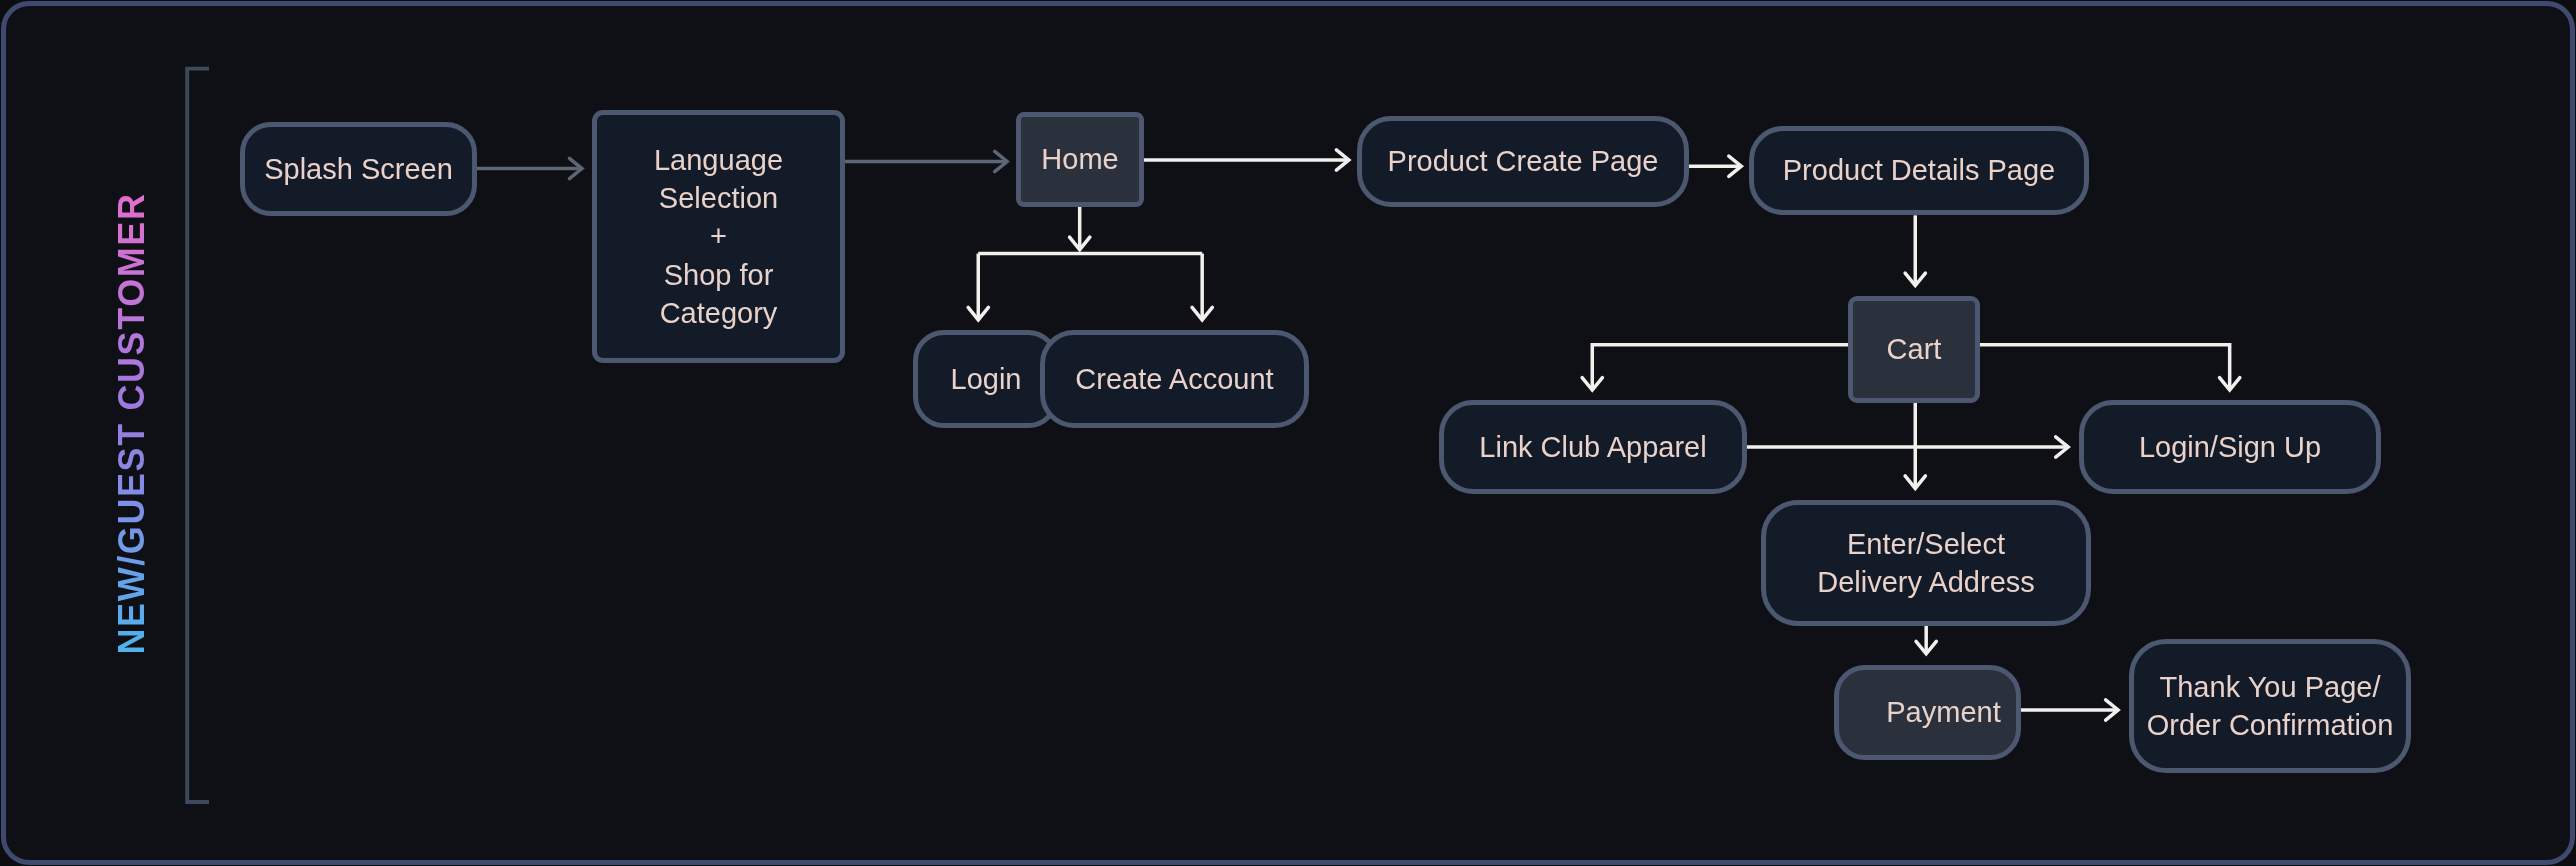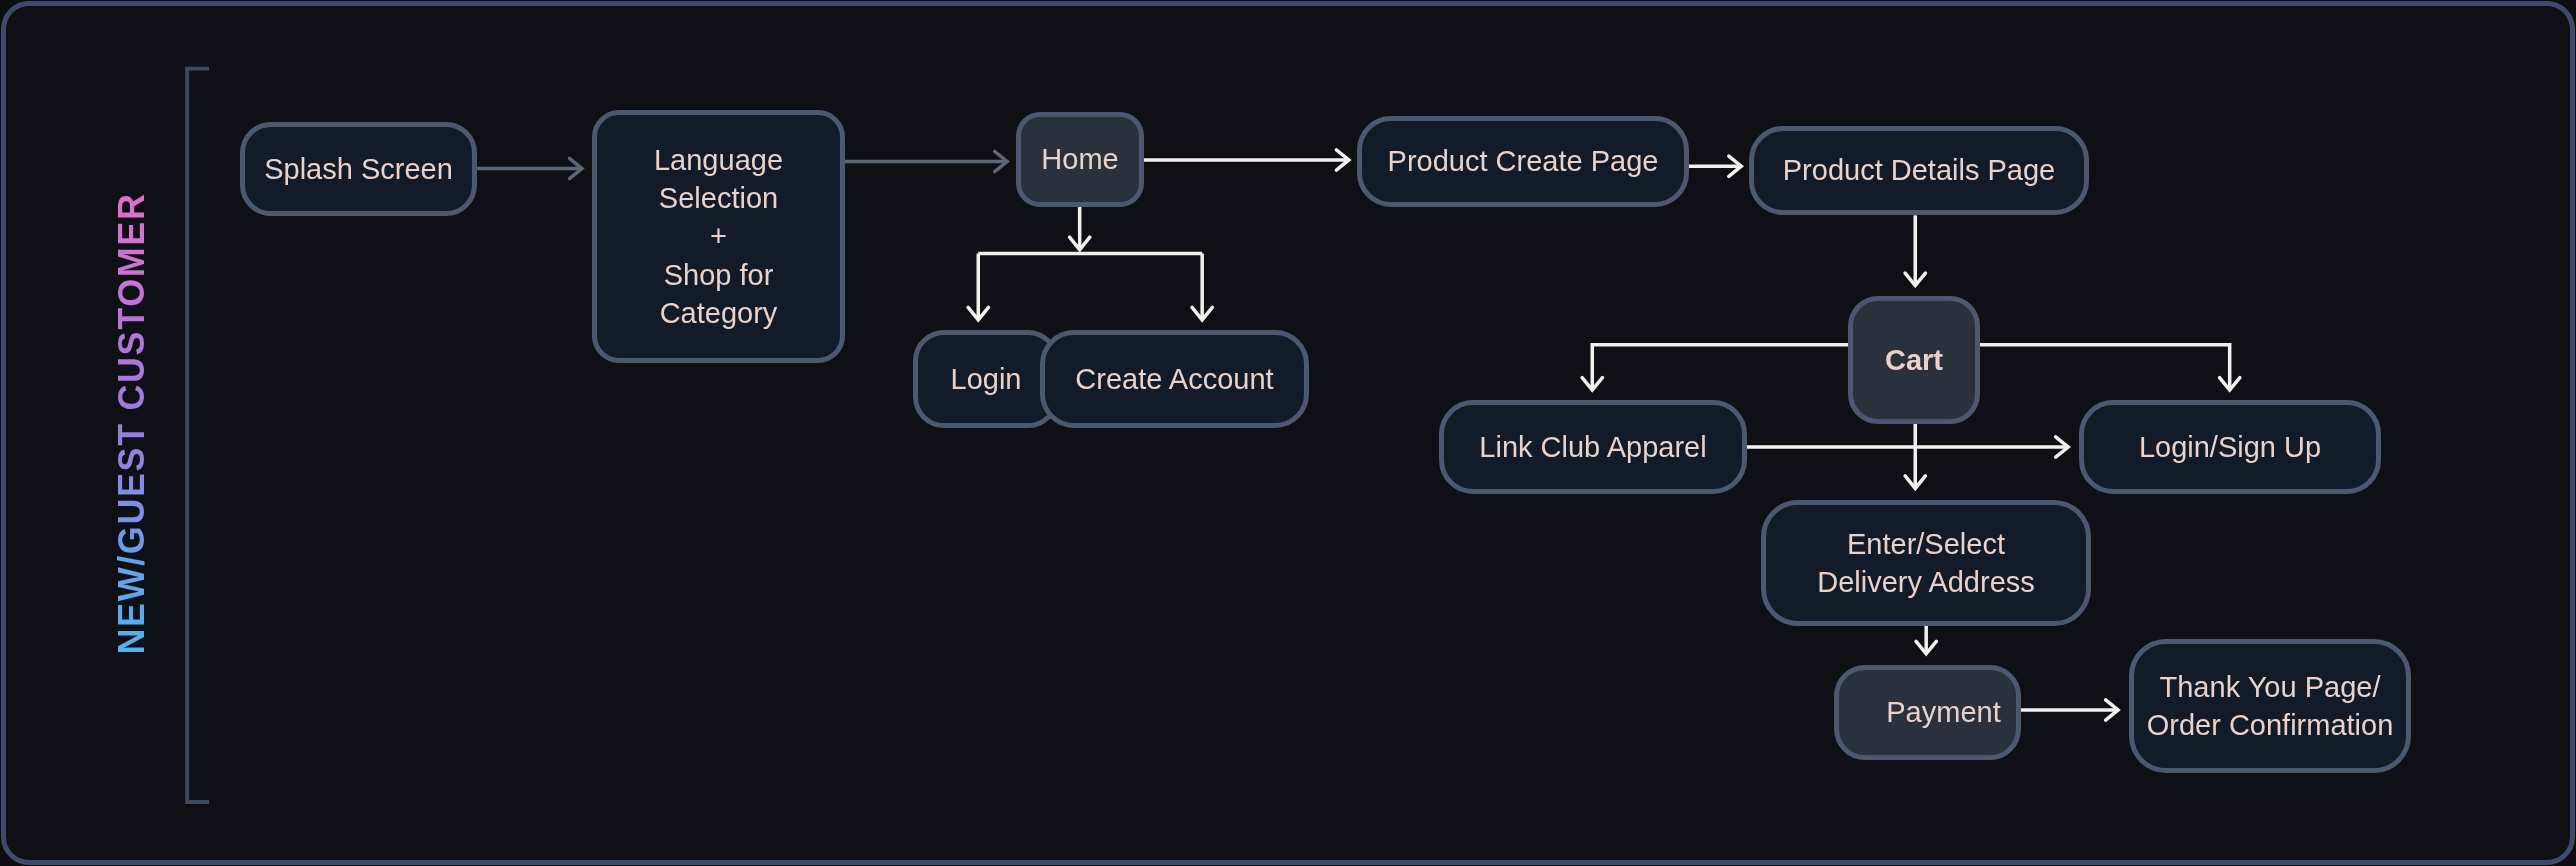--- a/index.html
+++ b/index.html
@@ -19,27 +19,27 @@
     transform:rotate(-90deg); text-align:center; line-height:47px;
     font-size:36px; font-weight:700; letter-spacing:1.6px;
     background:linear-gradient(90deg, var(--title-start) 0%, var(--title-mid) 52%, var(--title-end) 100%);
     -webkit-background-clip:text; background-clip:text; color:transparent;}
   .node{position:absolute; display:flex; align-items:center; justify-content:center;
     background:var(--node-fill-dark); border:5.5px solid var(--node-border);
     color:var(--node-text); font-size:29px; text-align:center;}
   .node.light{background:var(--node-fill-light);}
   .node .lbl{white-space:pre-line; line-height:1.32; padding:0 11px;}
   .n-splash{left:240px; top:122px; width:237px; height:94px; border-radius:31px;}
-  .n-language{left:592px; top:110px; width:253px; height:253px; border-radius:27px;}
-  .n-home{left:1016px; top:112px; width:128px; height:95px; border-radius:24px;}
+  .n-language{left:592px; top:110px; width:253px; height:253px; border-radius:11px;}
+  .n-home{left:1016px; top:112px; width:128px; height:95px; border-radius:8px;}
   .n-login{left:913px; top:330px; width:146px; height:98px; border-radius:31px;}
   .n-create{left:1040px; top:330px; width:269px; height:98px; border-radius:34px;}
   .n-plp{left:1357px; top:116px; width:332px; height:91px; border-radius:34px;}
   .n-pdp{left:1749px; top:126px; width:340px; height:89px; border-radius:34px;}
-  .n-cart{left:1848px; top:296px; width:132px; height:128px; border-radius:30px;font-weight:bold;}
+  .n-cart{left:1848px; top:296px; width:132px; height:107px; border-radius:9px;}
   .n-lca{left:1439px; top:400px; width:308px; height:94px; border-radius:34px;}
   .n-lsu{left:2079px; top:400px; width:302px; height:94px; border-radius:34px;}
   .n-esda{left:1761px; top:500px; width:330px; height:126px; border-radius:37px;}
   .n-payment{left:1834px; top:665px; width:187px; height:95px; border-radius:31px;padding-left:32px;}
   .n-typ{left:2129px; top:639px; width:282px; height:134px; border-radius:37px;}
   .edge{fill:none; stroke-width:4.5px;}
   .edge-white{stroke:var(--edge-white);}
   .edge-gray{stroke:var(--edge-gray);}
   .marker-white{fill:none; stroke:var(--edge-white); stroke-width:4.5px; stroke-linecap:round;}
   .marker-gray{fill:none; stroke:var(--edge-gray); stroke-width:4.5px; stroke-linecap:round;}

